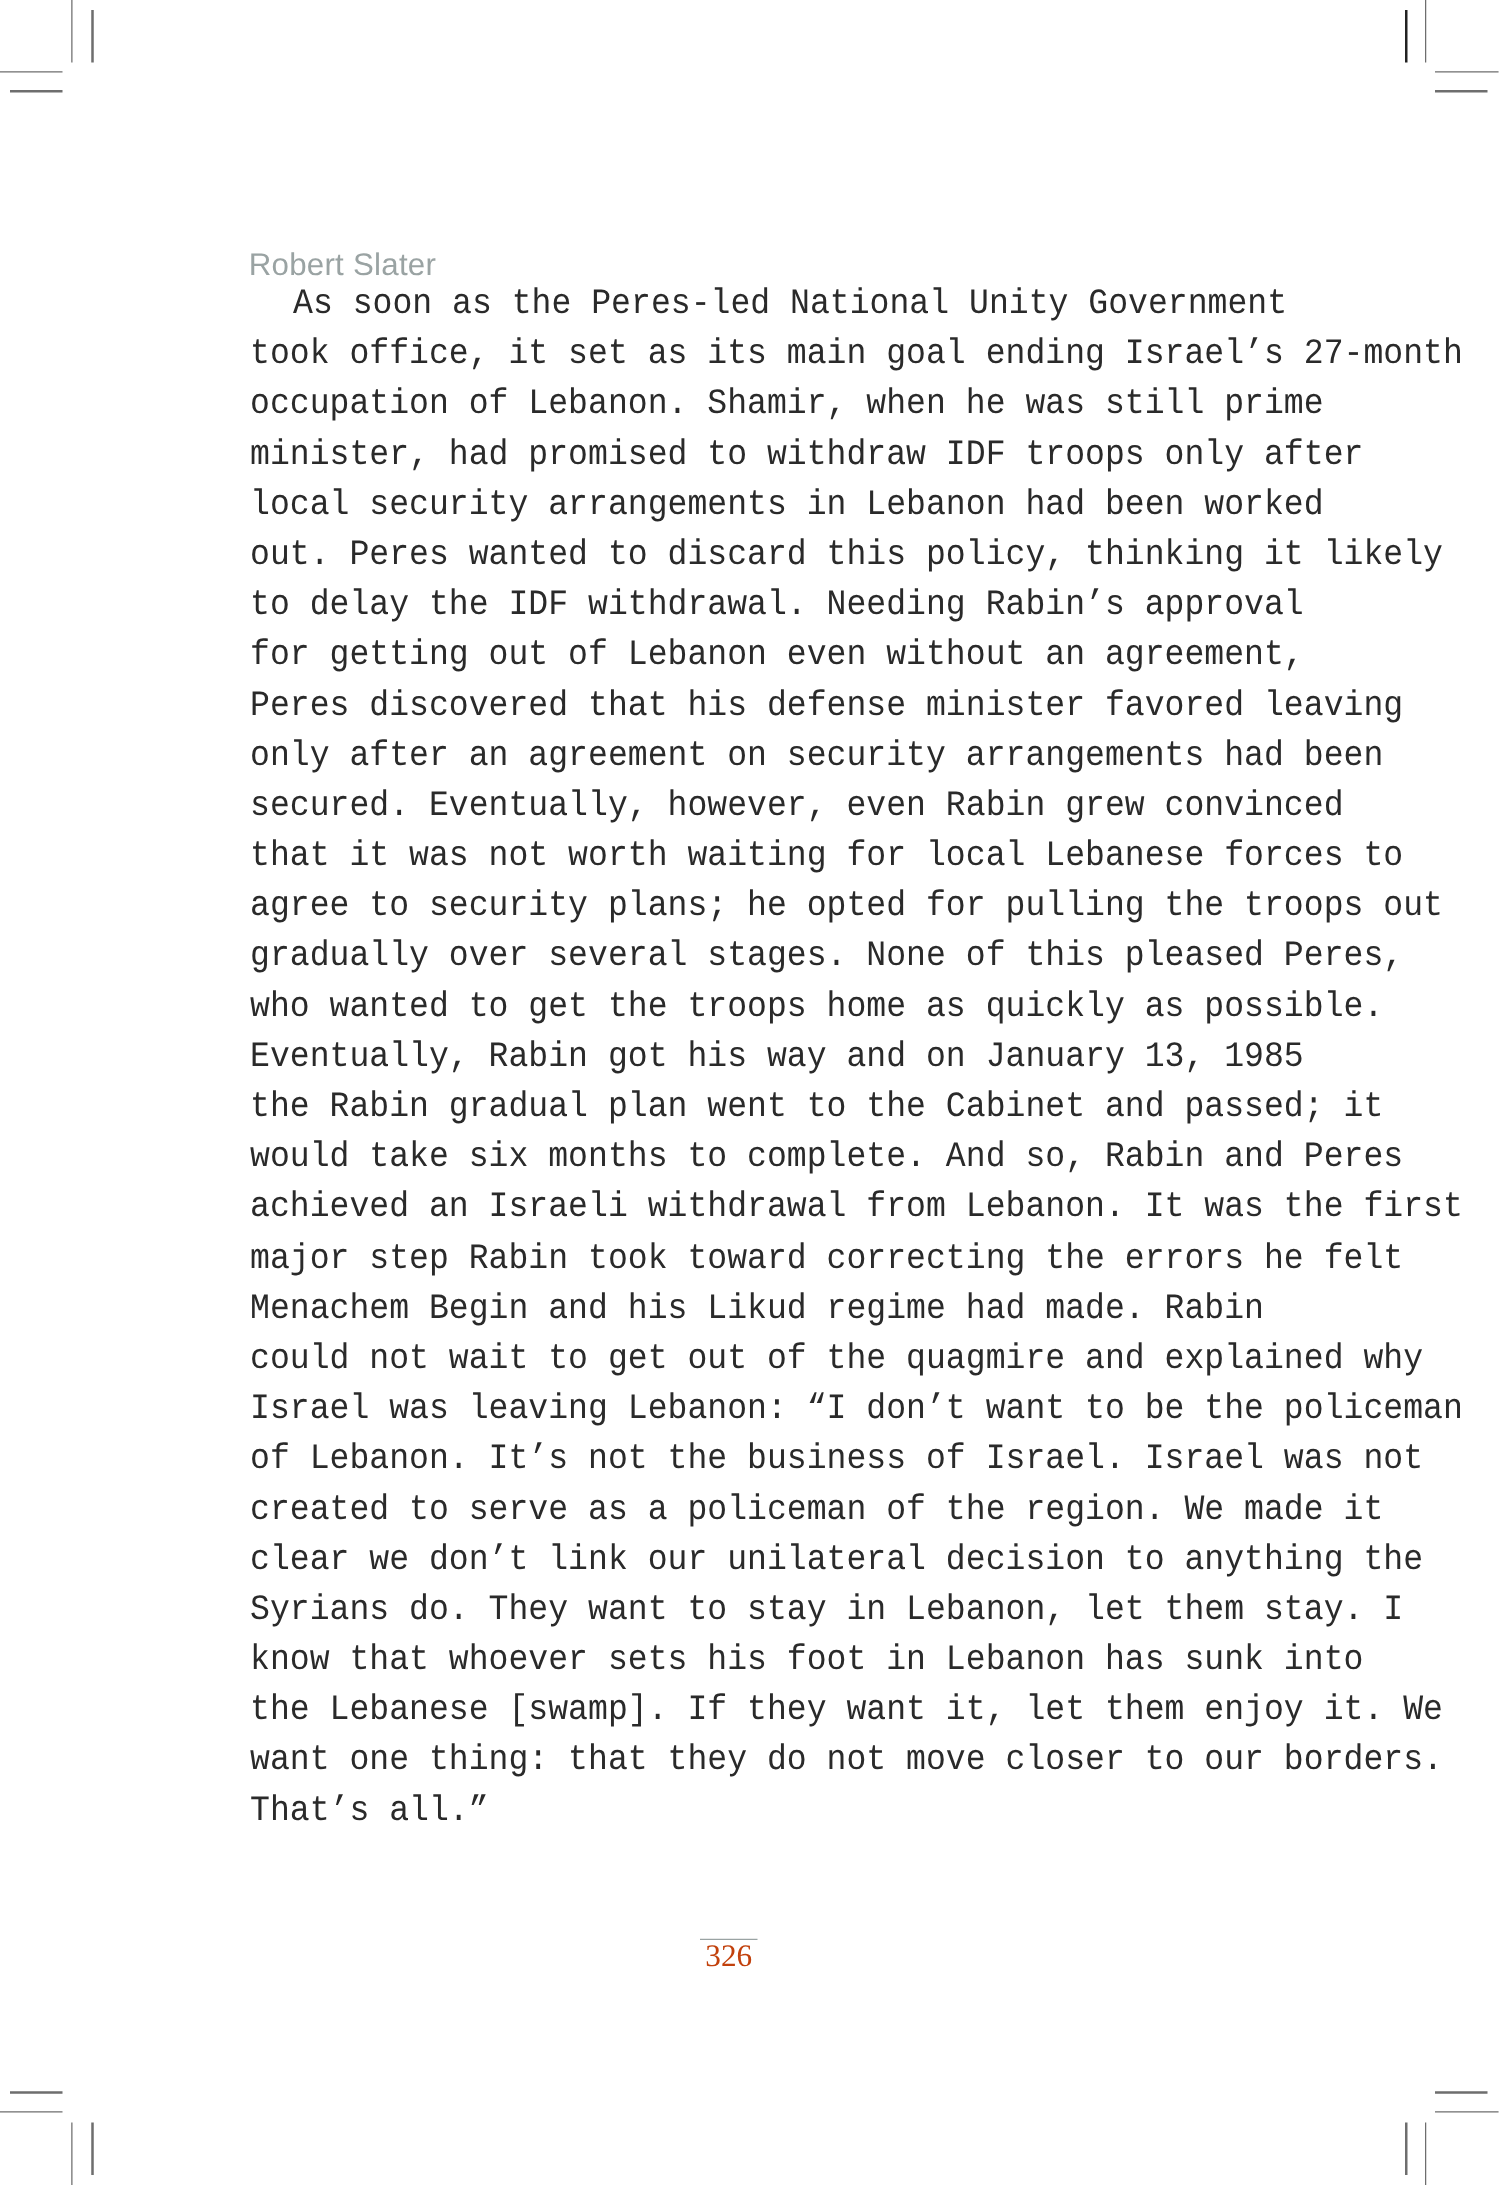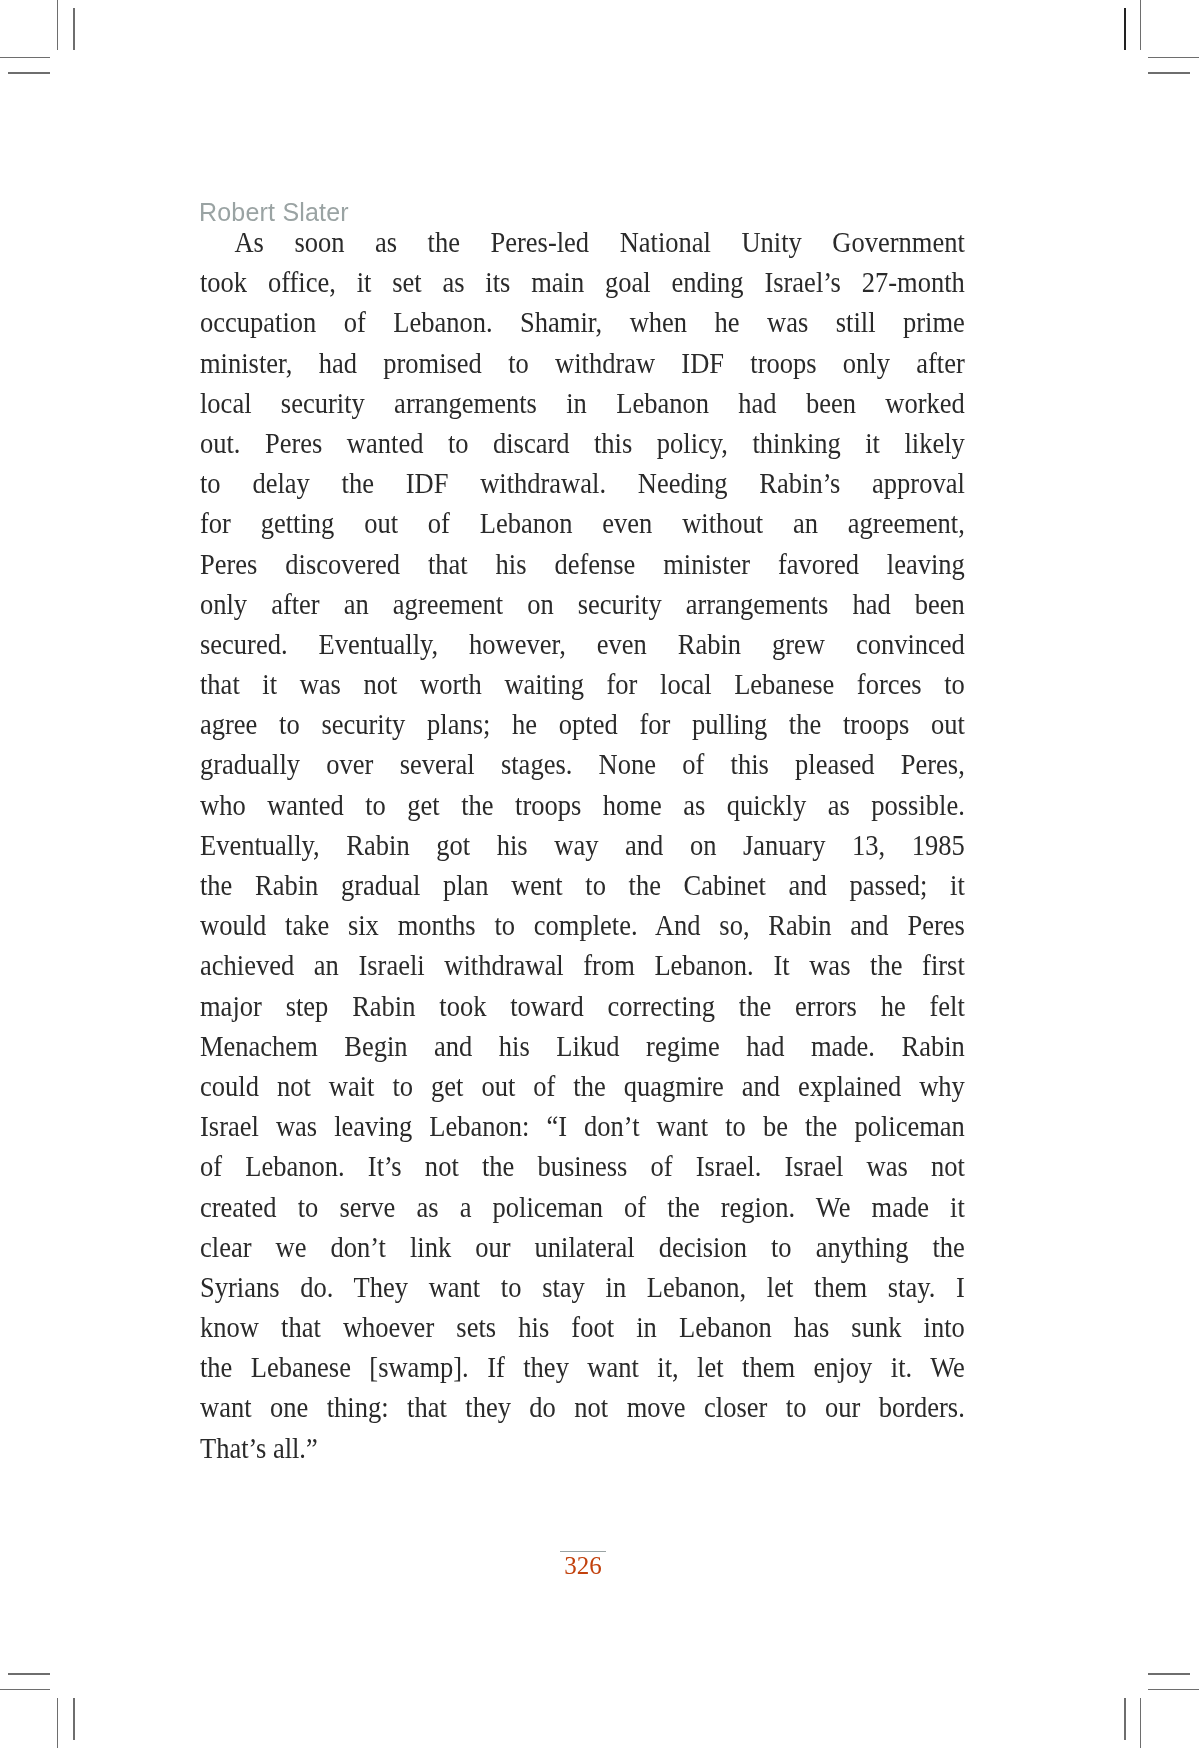--- a/index.html
+++ b/index.html
@@ -1,19 +1,19 @@
 <!DOCTYPE html>
 <html><head>
 <meta charset="utf-8">
 <style>
   html, body { margin:0; padding:0; background:#ffffff; }
   body { width:1199px; height:1748px; position:relative; overflow:hidden; }
   .mark { position:absolute; background:#6e6e6e; }
   .runhead { position:absolute; left:199px; top:166px; font-family:Liberation Sans, sans-serif; font-size:25px; color:#9aa3a3; letter-spacing:0.2px;margin-top:32px; }
-  .body { position:absolute; left:200px; top:223px; width:765px; font-family:Liberation Serif, serif; font-size:28.5px; color:#2a2a2a; }
+  .body { position:absolute; left:200px; top:223px; width:765px; font-family:Liberation Mono, monospace; font-size:28.5px; color:#2a2a2a; }
   .line { height:40.2px; line-height:40.2px; white-space:nowrap; text-align:justify; text-align-last:justify; display:block; transform:scaleX(0.93); transform-origin:left center; width:107.5%; }
   .line.indent { padding-left:37px; width:calc(107.5% - 37px); }
   .line.last { text-align-last:left; }
   .pagenum-rule { position:absolute; left:560px; top:1551px; width:46px; height:1px; background:#9aa3a3; }
   .pagenum { position:absolute; left:560px; top:1552px; width:46px; text-align:center; font-family:"Liberation Serif", serif; font-size:25px; color:#c2410c; }
 </style>
 </head>
 <body>
 
 <div class="mark" style="left:0;top:57px;width:50px;height:1px;"></div>

